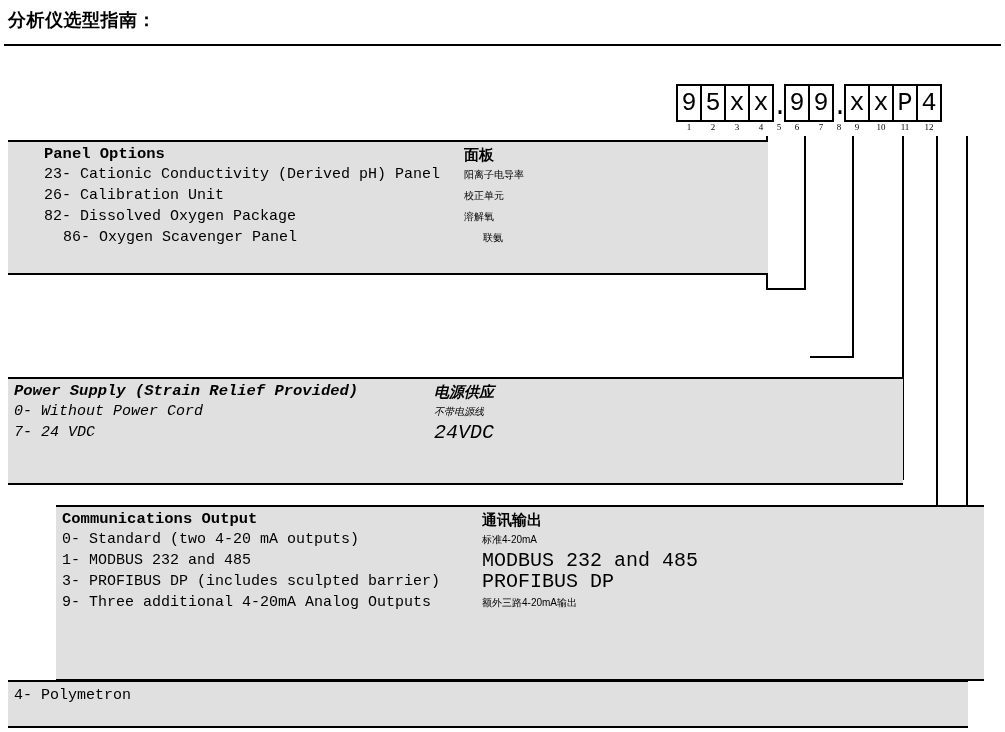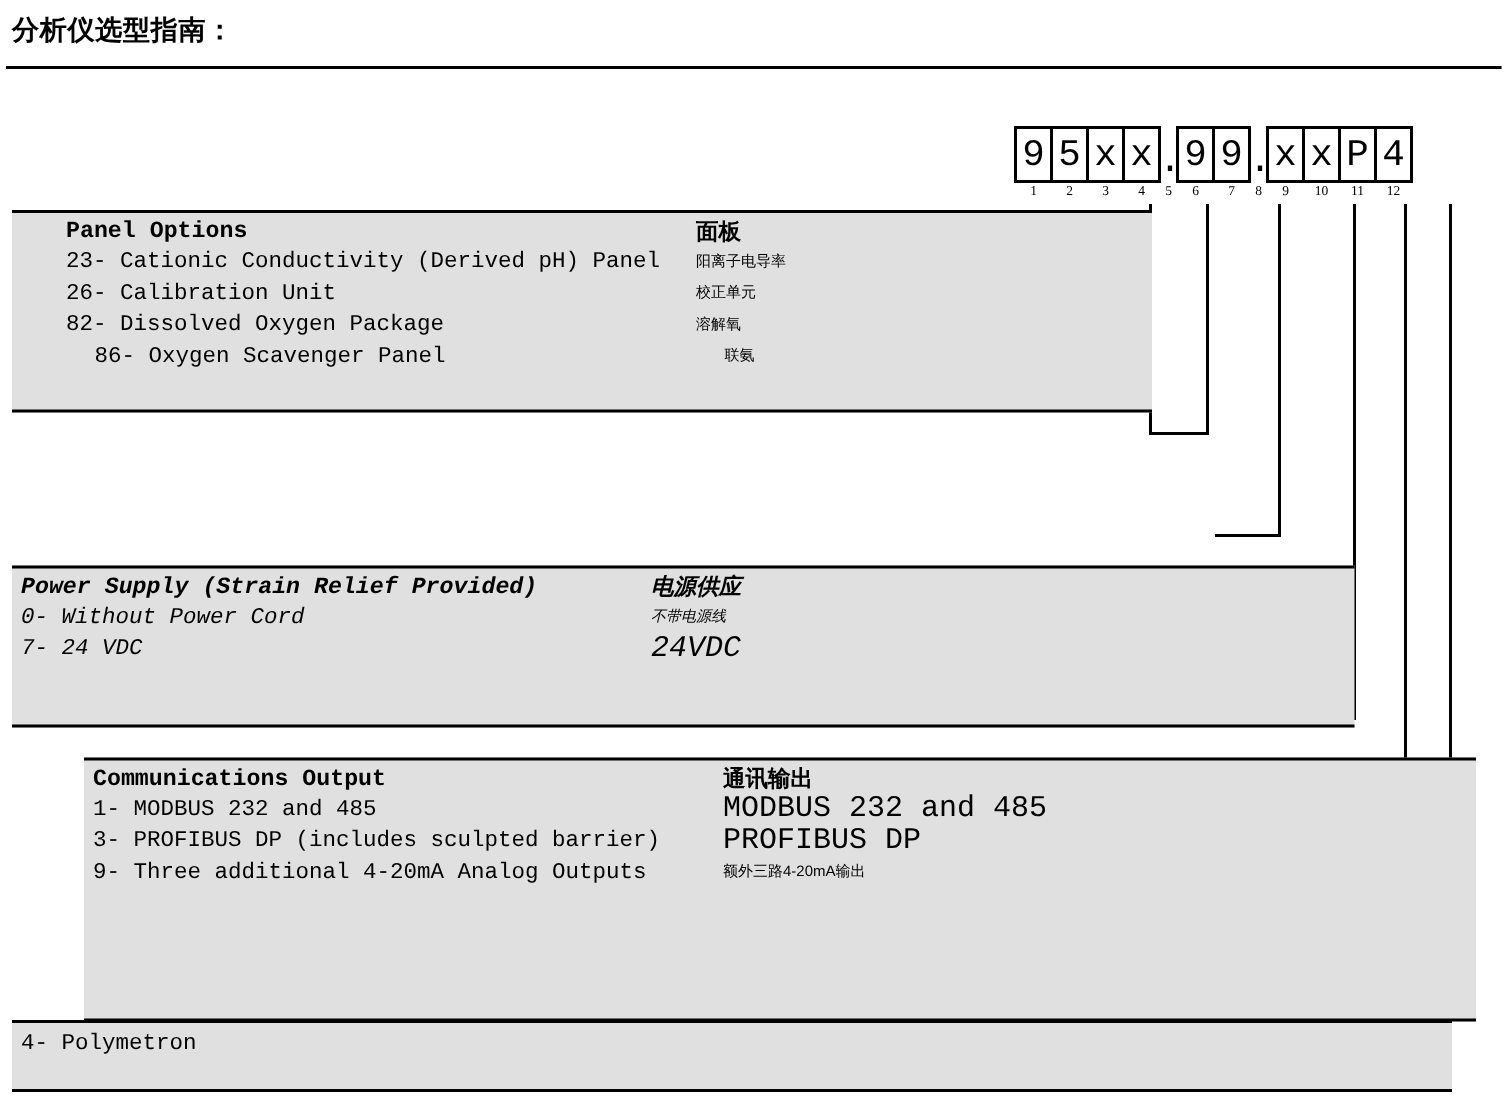--- a/index.html
+++ b/index.html
@@ -226,20 +226,23 @@
     <div class="row">
       <span class="col-en" style="width:420px;">7- 24 VDC</span><span class="col-cn-mono">24VDC</span>
     </div>
   </div>
 
   <div class="block" style="left:8px; top:505px; width:928px; height:176px;margin-left:48px;">
     <div class="hdr">
       <span class="col-en" style="width:420px;">Communications Output</span><span class="col-cn hdr-cn">通讯输出</span>
     </div>
     <div class="row">
+      <span class="col-en" style="width:420px;">0- Standard (two 4-20 mA outputs)</span><span class="col-cn">标准4-20mA</span>
+    </div>
+    <div class="row">
       <span class="col-en" style="width:420px;">1- MODBUS 232 and 485</span><span class="col-cn-mono">MODBUS 232 and 485</span>
     </div>
     <div class="row">
       <span class="col-en" style="width:420px;">3- PROFIBUS DP (includes sculpted barrier)</span><span class="col-cn-mono">PROFIBUS DP</span>
     </div>
     <div class="row">
       <span class="col-en" style="width:420px;">9- Three additional 4-20mA Analog Outputs</span><span class="col-cn">额外三路4-20mA输出</span>
     </div>
   </div>
 

